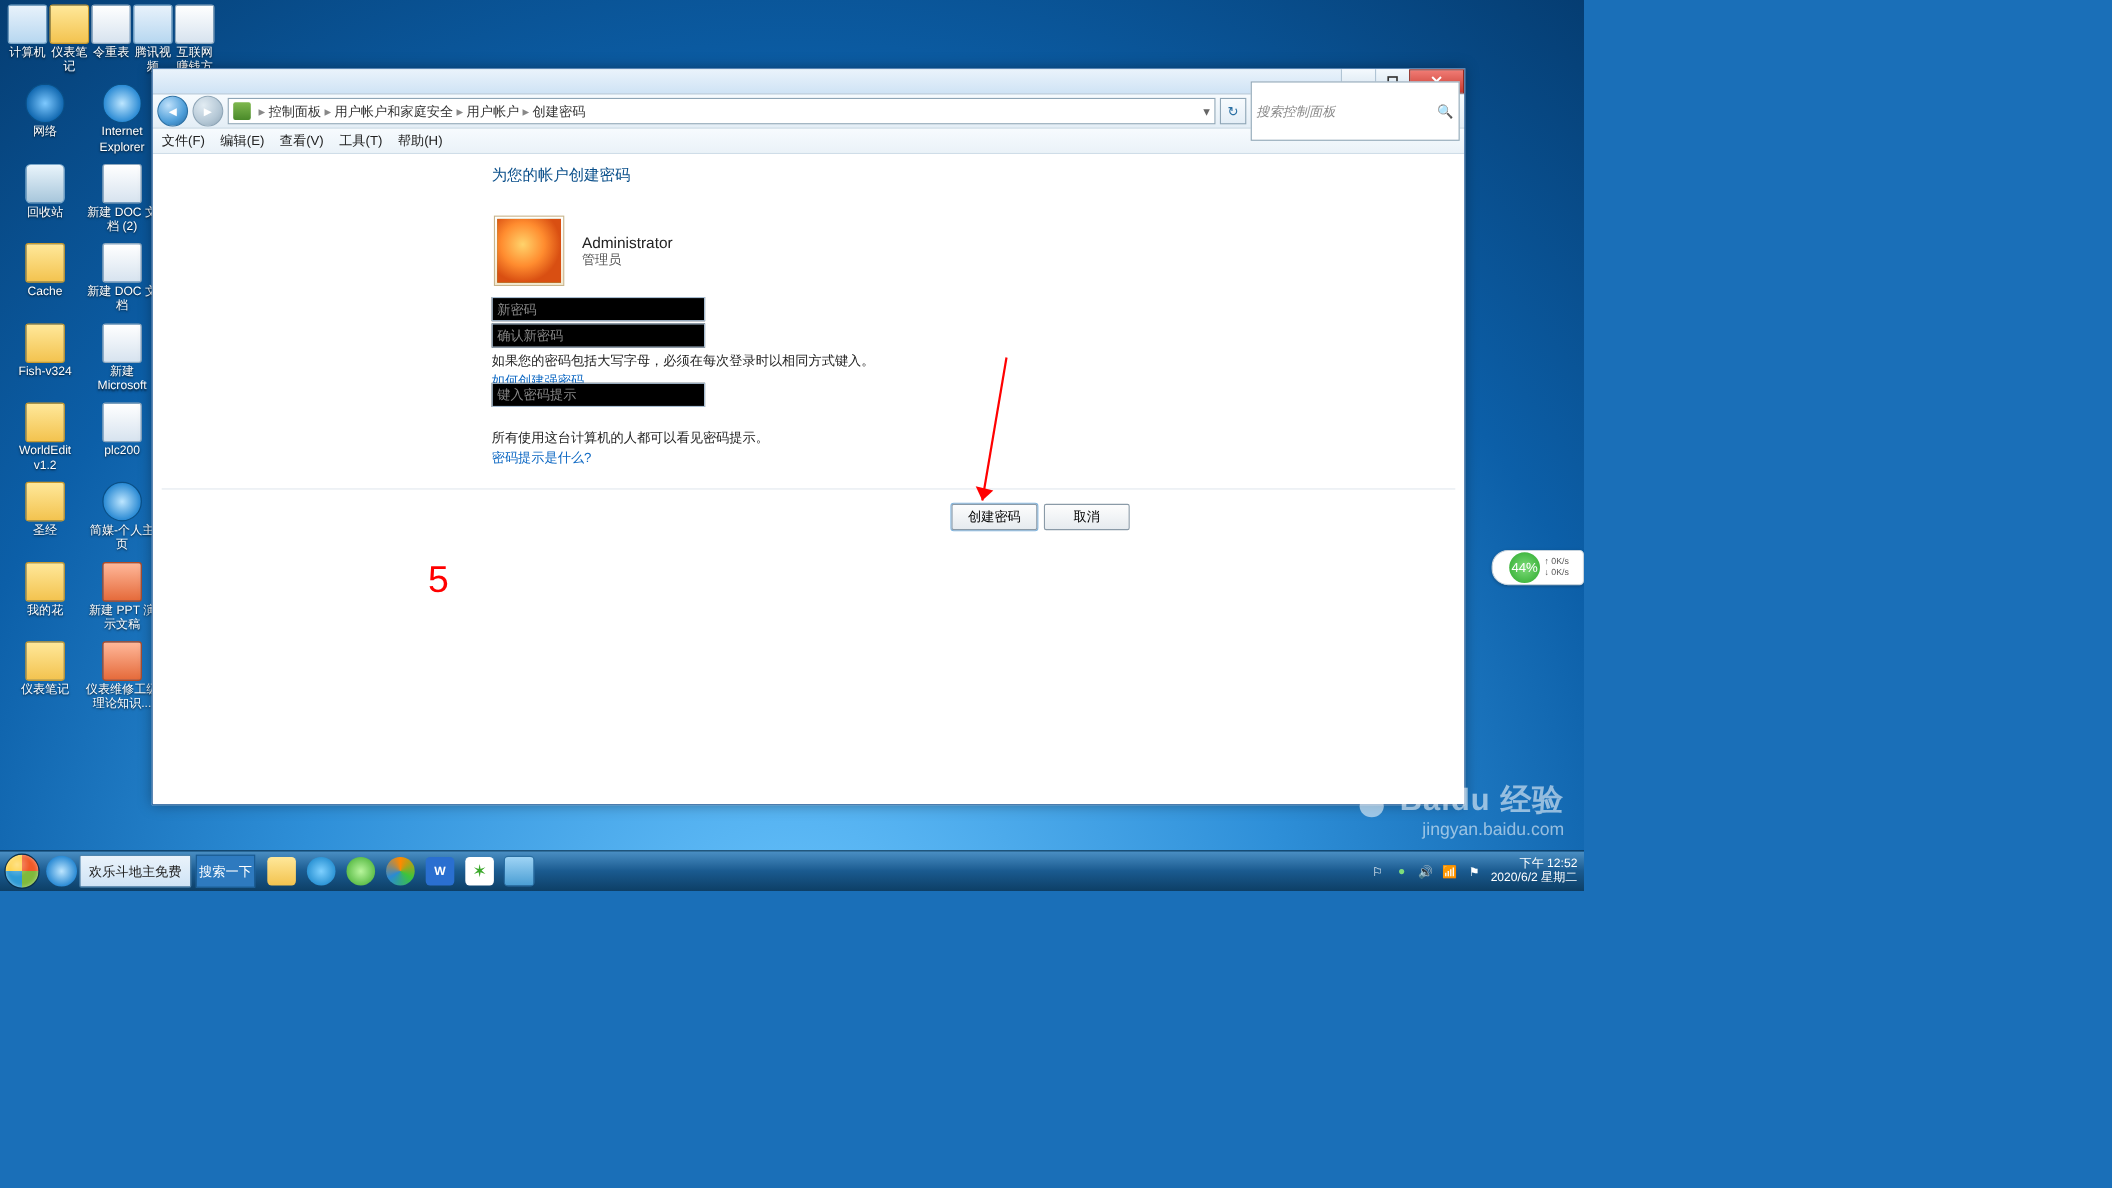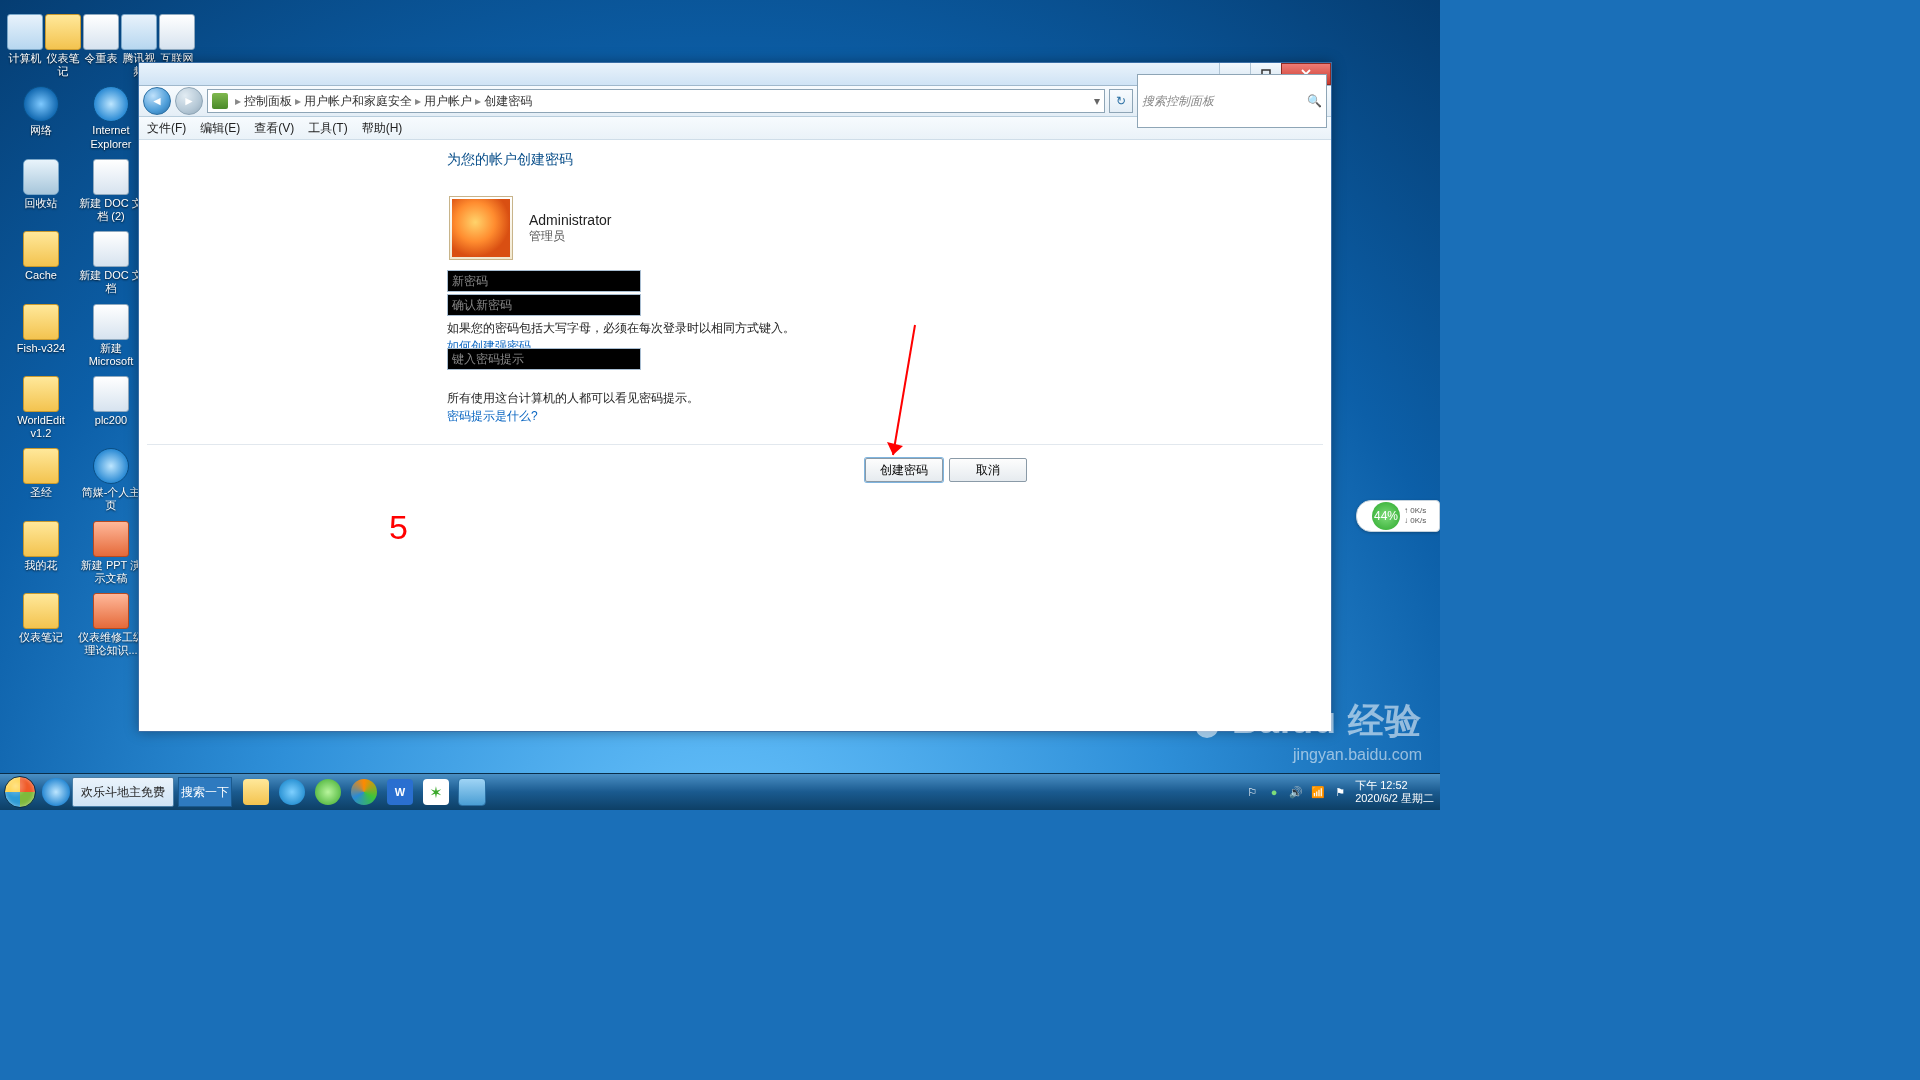--- a/index.html
+++ b/index.html
@@ -1,17 +1,17 @@
 <!DOCTYPE html>
 <html><head>
 <meta charset="utf-8">
 <style>
 html,body{margin:0;padding:0;width:1440px;height:810px;font-family:"Microsoft YaHei","Segoe UI",Tahoma,sans-serif;font-size:12px;overflow:hidden;background:#1a6fb8}
 .desktop{position:relative;width:1440px;height:810px;background:radial-gradient(circle at 50% 110%,#6bc6ff 0%,#2e8fd8 40%,#0c5fa8 70%,#053d72 100%)}
-.icons-col{position:absolute;top:12px;left:6px;width:140px}
+.icons-col{position:absolute;top:2px;left:6px;width:140px}
 .drow{display:flex}
 .dicon{width:70px;text-align:center;color:#fff;font-size:11px;padding:2px 1px 6px;text-shadow:0 1px 2px rgba(0,0,0,.8);line-height:1.2}
 .dicon .ic{width:34px;height:34px;margin:0 auto 2px;border-radius:3px;background:linear-gradient(#e8f2fb,#b7d7f0);border:1px solid #7aa7c9}
 .dicon .ic.fld{background:linear-gradient(#ffe89a,#f3c34f);border:1px solid #c99a2e}
 .dicon .ic.doc{background:linear-gradient(#fff,#d7e3ef);border:1px solid #8fa9bf}
 .dicon .ic.gl{background:radial-gradient(circle,#7ec9ff 0,#1168b0 70%);border-radius:50%;border:1px solid #0a4f86}
 .dicon .ic.ie{background:radial-gradient(circle,#bde6ff 0,#2a8ad4 70%);border-radius:50%;border:1px solid #0a4f86}
 .dicon .ic.bin{background:linear-gradient(#e9f4fb,#a7c6db);border-radius:5px;border:1px solid #7aa7c9}
 .dicon .ic.ppt{background:linear-gradient(#ffb89a,#e56a3a);border:1px solid #b94a20}
 .window{position:absolute;left:138px;top:62px;width:1192px;height:668px;background:#fff;border:1px solid #3a6ea5;box-shadow:0 0 12px rgba(0,0,0,.35)}
@@ -50,36 +50,36 @@
 .hr{position:absolute;left:8px;right:8px;top:304px;border-top:1px solid #e2e8ee}
 .btn{position:absolute;top:318px;height:22px;border:1px solid #8a9aa7;background:linear-gradient(#fdfdfd,#e6ebef);font-size:12px;display:flex;align-items:center;justify-content:center;border-radius:2px}
 .btn.primary{left:726px;width:76px;box-shadow:0 0 0 1px #7fb5e0}
 .btn.cancel{left:810px;width:76px}
 .bignum{position:absolute;left:250px;top:368px;font-size:34px;color:#f00;font-weight:400}
 .arrow{position:absolute;left:746px;top:180px;pointer-events:none}
 .gadget{position:absolute;right:0;top:500px;width:82px;height:30px;background:#fff;border:1px solid #c5d2dc;border-radius:15px 4px 4px 15px;box-shadow:0 1px 3px rgba(0,0,0,.25);display:flex;align-items:center}
 .gadget .pct{width:28px;height:28px;border-radius:50%;background:radial-gradient(circle,#7edc7a,#2aa82a);color:#fff;font-size:12px;display:flex;align-items:center;justify-content:center;margin-left:15px}
 .gadget .net{font-size:8px;color:#555;margin-left:4px;line-height:1.2}
 .wm{position:absolute;right:18px;bottom:46px;color:rgba(255,255,255,.55);text-align:right;pointer-events:none}
-.wm .b{font-size:36px;font-weight:700;letter-spacing:1px;display:flex;align-items:center;justify-content:flex-end;gap:6px}
+.wm .b{font-size:28px;font-weight:700;letter-spacing:1px;display:flex;align-items:center;justify-content:flex-end;gap:6px}
 .wm .paw{width:38px;height:32px;position:relative;opacity:.55}
 .wm .paw::before{content:"";position:absolute;width:22px;height:20px;border-radius:50%;background:#fff;bottom:0;left:8px}
 .wm .paw::after{content:"";position:absolute;width:8px;height:8px;border-radius:50%;background:#fff;top:0;left:4px;box-shadow:11px -2px 0 #fff,22px 0 0 #fff}
 .wm .u{font-size:16px}
 .taskbar{position:absolute;left:0;right:0;bottom:0;height:36px;background:linear-gradient(#4a8fc4,#1a5a8f 50%,#0d3f66);display:flex;align-items:center;border-top:1px solid #0a2e4a}
 .start{width:40px;height:36px;display:flex;align-items:center;justify-content:center}
 .orb{width:30px;height:30px;border-radius:50%;background:radial-gradient(circle at 35% 30%,#fff6,#0000 40%),conic-gradient(#f05a28 0 90deg,#7fba3c 90deg 180deg,#2e9bd6 180deg 270deg,#ffcf3a 270deg 360deg);border:1px solid #0a2e4a;box-shadow:0 0 4px rgba(255,255,255,.5) inset}
 .tb-ie{width:28px;height:28px;border-radius:50%;background:radial-gradient(circle,#bde6ff 0,#2a8ad4 70%);margin:0 2px}
 .tb-item{height:28px;background:linear-gradient(#eaf3fb,#cfe3f5);border:1px solid #4a7fa8;border-radius:2px;display:flex;align-items:center;padding:0 8px;color:#222;margin-right:4px}
 .tb-srch{height:28px;width:52px;background:#2e7abf;color:#fff;display:flex;align-items:center;justify-content:center;border:1px solid #1a5a8f;margin-right:6px;font-size:12px}
 .tb-ic{width:34px;height:28px;display:flex;align-items:center;justify-content:center;margin:0 1px}
 .tb-ic .c{width:26px;height:26px;border-radius:4px}
 .tray{margin-left:auto;display:flex;align-items:center;color:#fff;font-size:11px;padding-right:6px;gap:8px}
 .tray .ticon{width:14px;height:14px;display:flex;align-items:center;justify-content:center}
-.tray .clk{line-height:1.2}
+.tray .clk{text-align:right;line-height:1.2}
 </style>
 </head>
 <body>
 
 <div class="desktop">
 
   <div class="icons-col" id="icons">
       <div class="drow">
         <div class="dicon">
           <div class="ic"></div>

